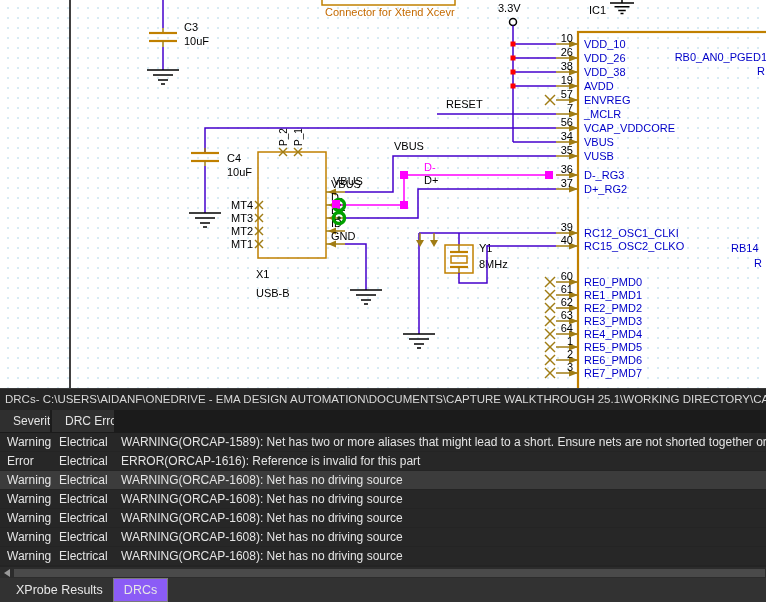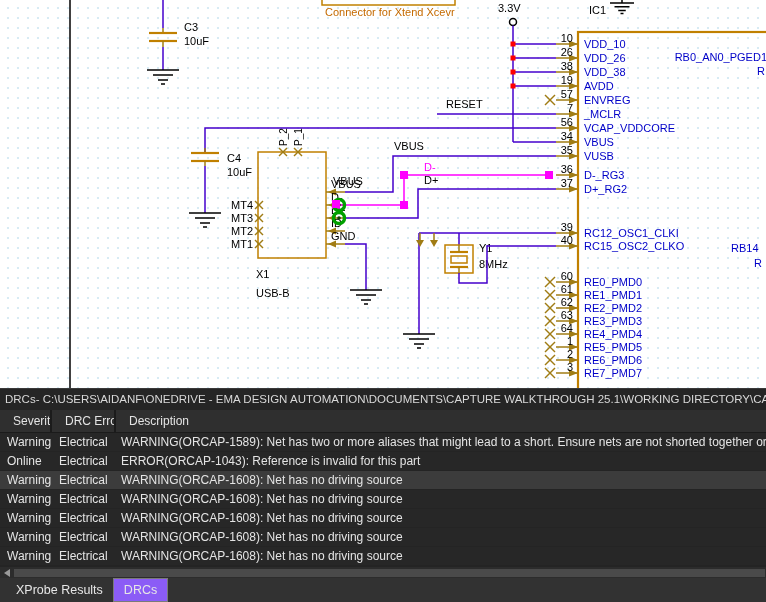--- a/index.html
+++ b/index.html
@@ -293,32 +293,31 @@
       </svg>
   </div>
 
   <div id="panel">
     <div id="ptitle">
       <span>DRCs- C:\USERS\AIDANF\ONEDRIVE - EMA DESIGN AUTOMATION\DOCUMENTS\CAPTURE WALKTHROUGH 25.1\WORKING DIRECTORY\CAPTURE_TUTOR</span>
     </div>
     <div id="phead">
       <div class="hcell">Severity</div>
       <div class="hcell">DRC Error</div>
-      <div class="hcell">Description</div>
     </div>
     <div id="rows">
         <div class="rrow">
           <span>Warning</span>
           <span>Electrical</span>
           <span>WARNING(ORCAP-1589): Net has two or more aliases that might lead to a short. Ensure nets are not shorted together or ne</span>
         </div>
         <div class="rrow">
-          <span>Online</span>
-          <span>Electrical</span>
-          <span>ERROR(ORCAP-1043): Reference is invalid for this part</span>
+          <span>Error</span>
+          <span>Electrical</span>
+          <span>ERROR(ORCAP-1616): Reference is invalid for this part</span>
         </div>
         <div class="rrow sel">
           <span>Warning</span>
           <span>Electrical</span>
           <span>WARNING(ORCAP-1608): Net has no driving source</span>
         </div>
         <div class="rrow">
           <span>Warning</span>
           <span>Electrical</span>
           <span>WARNING(ORCAP-1608): Net has no driving source</span>

